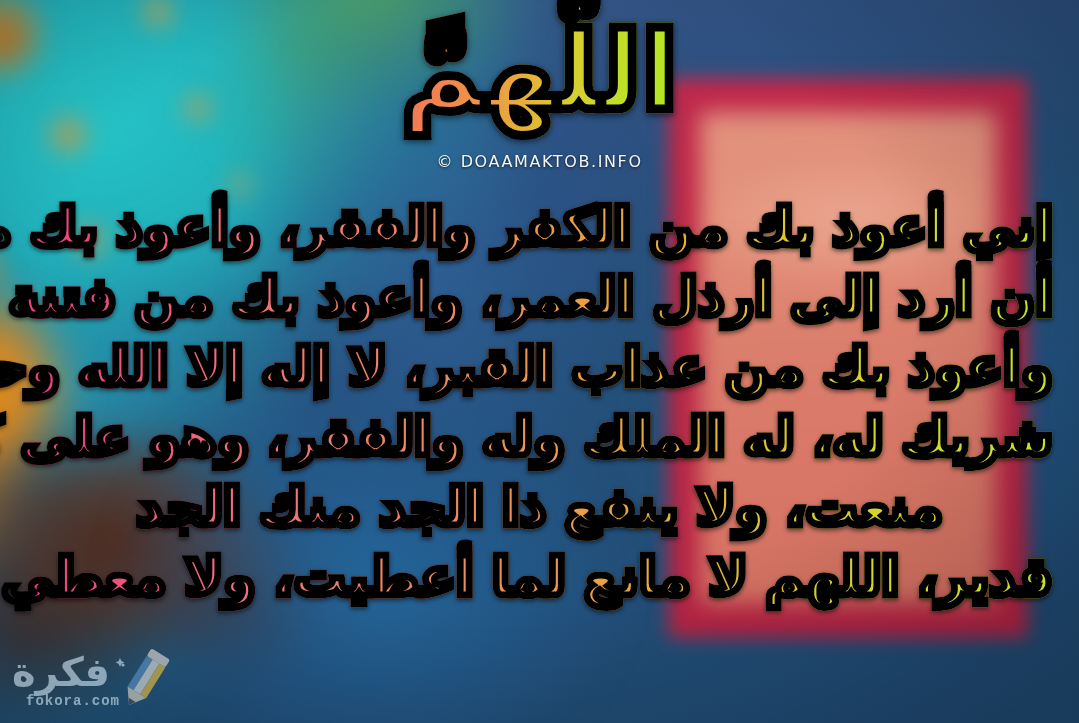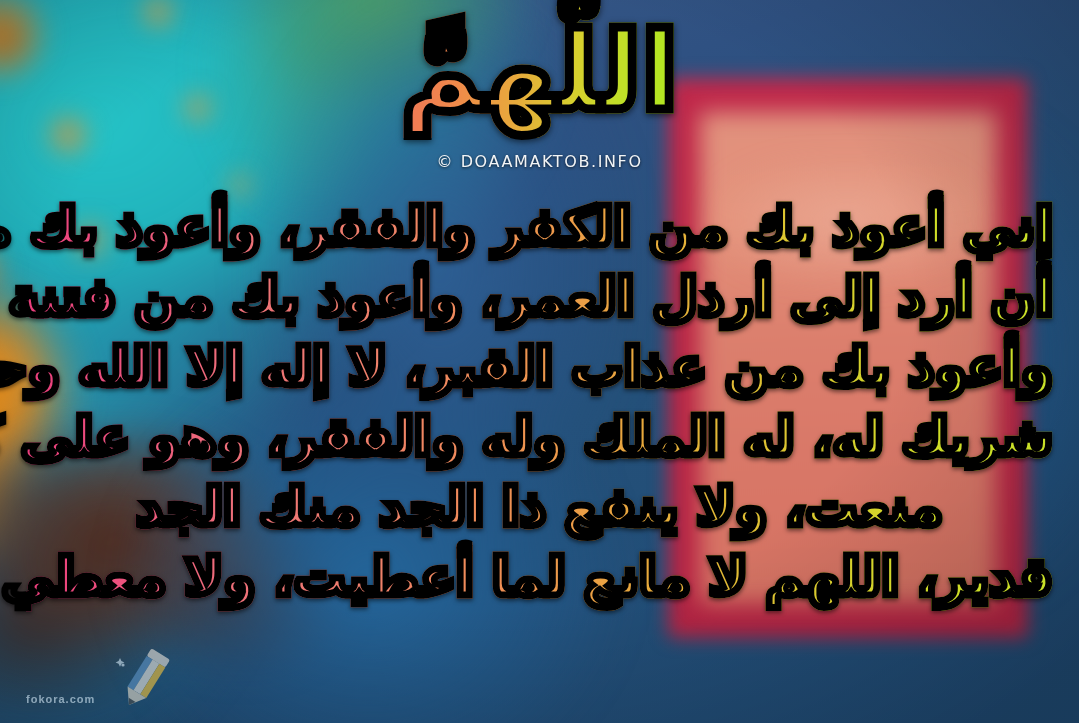--- a/index.html
+++ b/index.html
@@ -243,22 +243,22 @@
     font-size: 40px;
     font-weight: bold;
     color: #cfe4f2;
     letter-spacing: 1px;
   }
   .wm-en {
     position: absolute;
     left: 18px;
     top: 50px;
     direction: ltr;
-    font-family: Liberation Sans, sans-serif;
-    font-size: 11px;
+    font-family: Liberation Mono, monospace;
+    font-size: 14px;
     font-weight: bold;
     color: #cfe4f2;
     letter-spacing: 1px;
   }
   .wm-pencil {
     position: absolute;
     left: 104px;
     top: 2px;
     width: 64px;
     height: 68px;
@@ -293,20 +293,21 @@
   <div class="body-text">
     <div class="dua-line">إني أعوذ بك من الكفر والفقر، وأعوذ بك من عذاب</div>
     <div class="dua-line">أن أرد إلى أرذل العمر، وأعوذ بك من فتنة الدنيا،</div>
     <div class="dua-line">وأعوذ بك من عذاب القبر، لا إله إلا الله وحده لا</div>
     <div class="dua-line">شريك له، له الملك وله والفقر، وهو على كل شيءٍ</div>
     <div class="dua-line">منعت، ولا ينفع ذا الجد منك الجد</div>
     <div class="dua-line">قدير، اللهم لا مانع لما أعطيت، ولا معطي لما</div>
   </div>
 
   <div class="watermark">
+    <span class="wm-ar">فكرة</span>
     <span class="wm-en">fokora.com</span>
     <svg class="wm-pencil" viewBox="0 0 64 68">
       <g transform="rotate(32 32 34)">
         <rect x="22" y="4" width="22" height="9" rx="2" fill="#e3ded7"></rect>
         <rect x="22" y="13" width="7" height="36" fill="#5d92c4"></rect>
         <rect x="29" y="13" width="8" height="36" fill="#e8e4dd"></rect>
         <rect x="37" y="13" width="7" height="36" fill="#f0c13c"></rect>
         <polygon points="22,49 44,49 33,64" fill="#e0d7c6"></polygon>
         <polygon points="29,58 37,58 33,64" fill="#4a4a4a"></polygon>
       </g>

